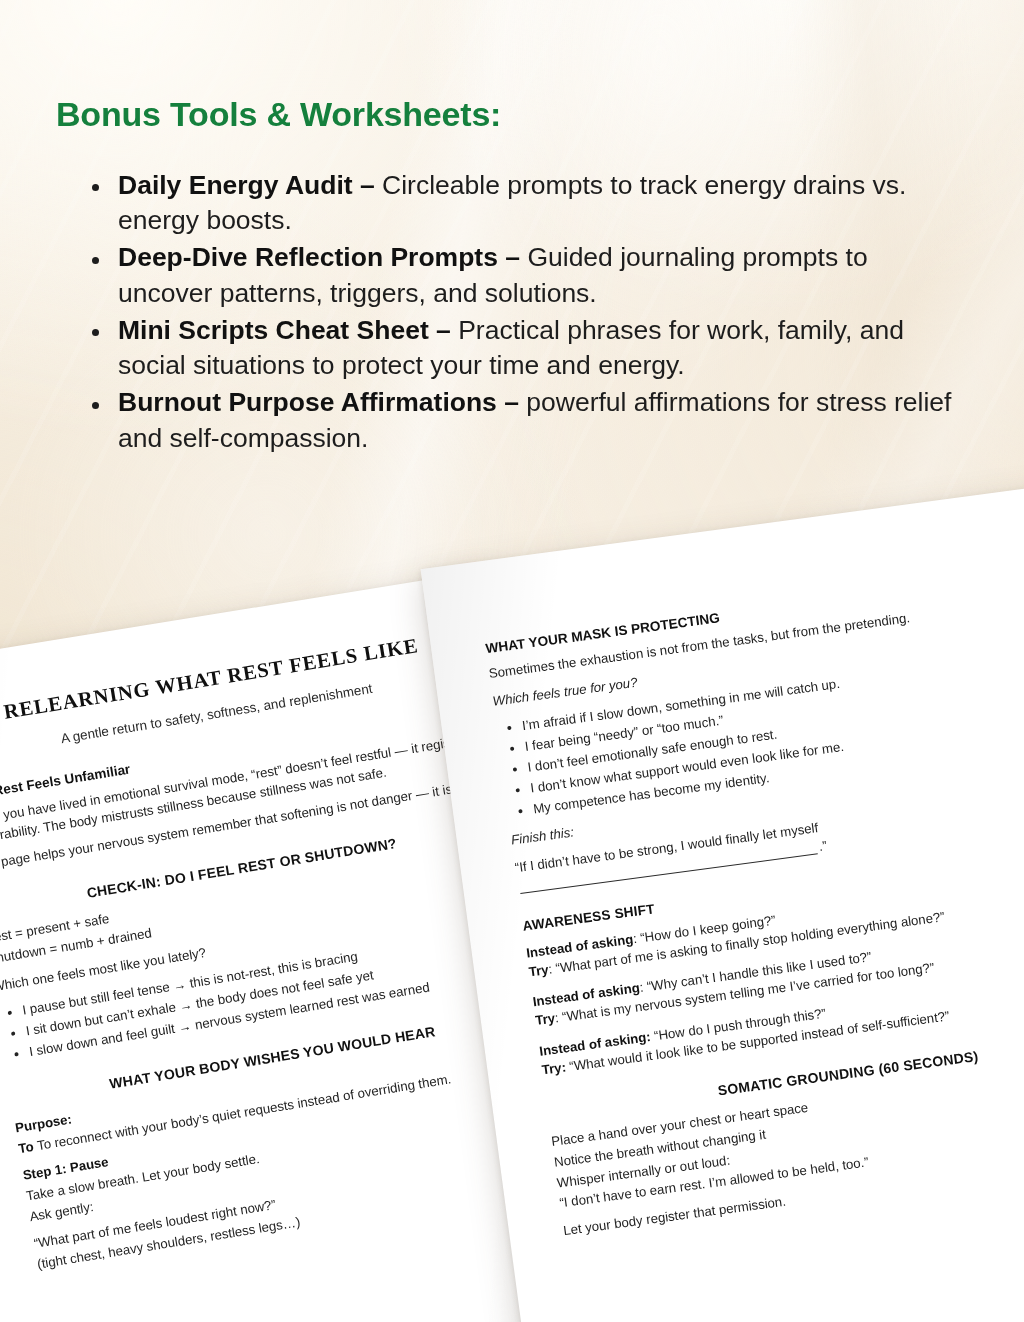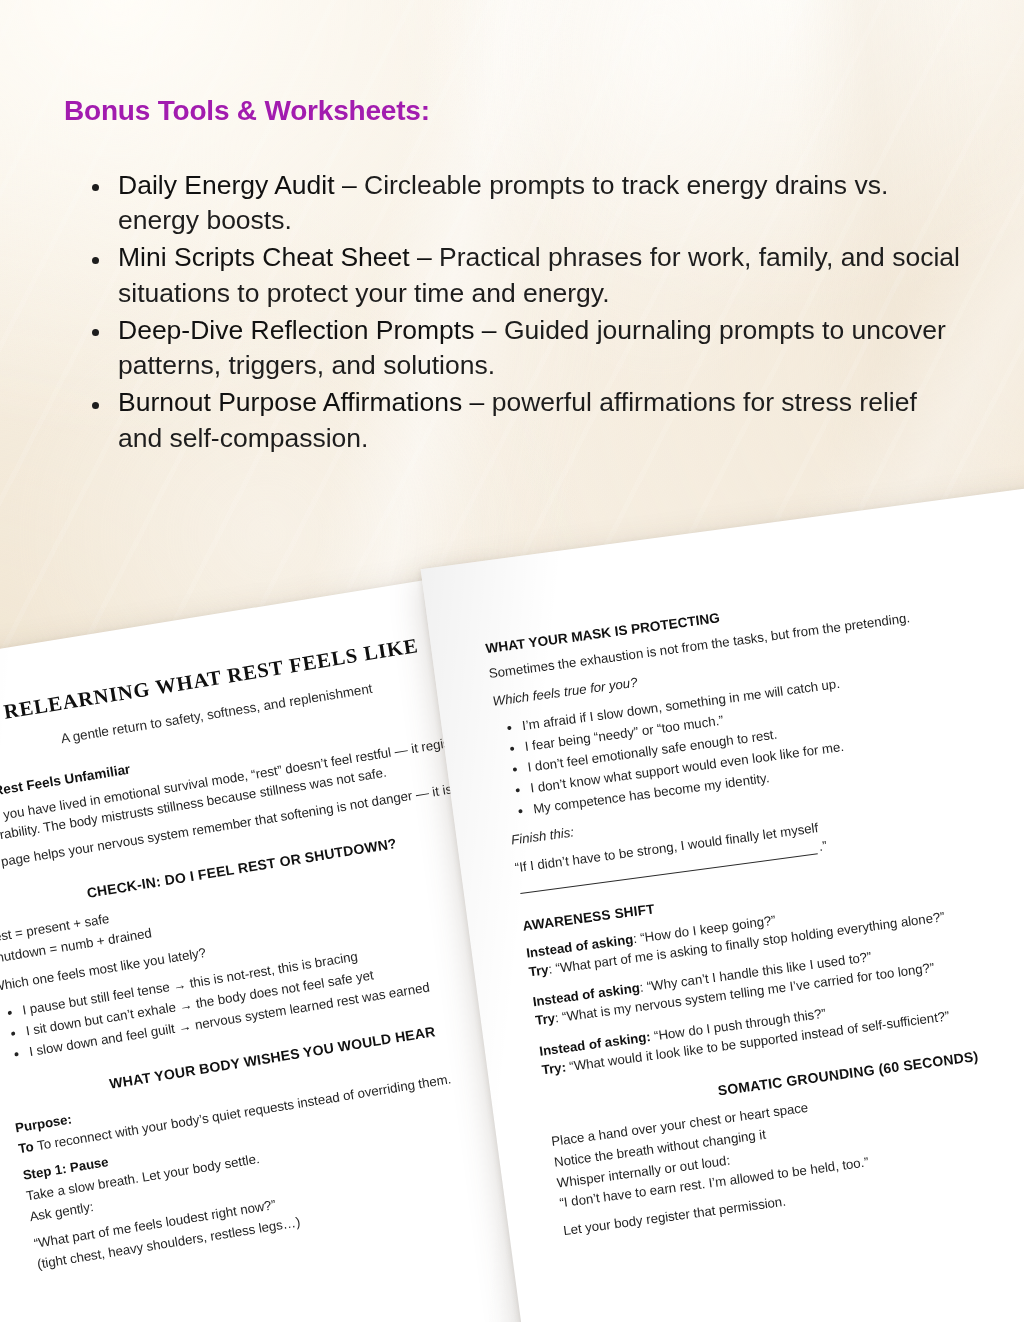--- a/index.html
+++ b/index.html
@@ -27,35 +27,35 @@
   #bg .w3{opacity:.45;background:
       radial-gradient(ellipse 24% 30% at 62% 12%, rgba(255,255,255,.9) 0%, rgba(255,255,255,0) 70%),
       radial-gradient(ellipse 30% 22% at 30% 42%, rgba(255,255,255,.7) 0%, rgba(255,255,255,0) 72%),
       radial-gradient(ellipse 26% 26% at 88% 62%, rgba(238,227,210,.75) 0%, rgba(238,227,210,0) 70%);}
   #bg .w4{opacity:.30;background:
       repeating-linear-gradient(117deg, rgba(255,255,255,0) 0 26px, rgba(255,255,255,.35) 26px 31px, rgba(255,255,255,0) 31px 70px);}
 
   
   #intro{position:absolute;left:0;top:0;width:1024px;z-index:5;}
   #intro h1{
-    margin:0;position:absolute;left:64px;top:96px;
-    font-size:28px;line-height:1.1;font-weight:700;letter-spacing:-.2px;
-    color:#a21caf;font-family:"Liberation Sans", sans-serif;
+    margin:0;position:absolute;left:56px;top:96px;
+    font-size:34px;line-height:1.1;font-weight:700;letter-spacing:-.2px;
+    color:#15803d;font-family:"Liberation Sans", sans-serif;
   }
   #bonus-list{margin:0;position:absolute;left:68px;top:168px;width:900px;
     padding:0;list-style:none;}
   #bonus-list li{
     position:relative;padding-left:50px;margin:0 0 2px 0;
     font-size:26.5px;line-height:1.33;color:#1d1d1d;
   }
   #bonus-list li::before{
     content:"";position:absolute;left:24px;top:.62em;
     width:7px;height:7px;border-radius:50%;background:#1d1d1d;
   }
-  #bonus-list .bterm{font-weight:400;color:#111;text-align:right;}
+  #bonus-list .bterm{font-weight:700;color:#111;text-align:right;}
 
   
   .sheet{
     position:absolute;background:#ffffff;
     box-shadow:0 12px 34px rgba(90,75,58,.26), 0 2px 6px rgba(90,75,58,.16);
     overflow:hidden;z-index:3;
   }
   .sheet .paper-shade{position:absolute;inset:0;pointer-events:none;
     background:linear-gradient(104deg, rgba(0,0,0,.055) 0%, rgba(0,0,0,0) 16%, rgba(0,0,0,0) 82%, rgba(0,0,0,.05) 100%);}
 
@@ -106,24 +106,24 @@
   <div class="wash w4"></div>
 </div>
 
 <section id="intro">
   <h1>Bonus Tools &amp; Worksheets:</h1>
   <ul id="bonus-list">
     <li>
       <span class="bterm">Daily Energy Audit – </span><span>Circleable prompts to track energy drains vs. energy boosts.</span>
     </li>
     <li>
-      <span class="bterm">Mini Scripts Cheat Sheet – </span><span>Practical phrases for work, family, and social situations to protect your time and energy.</span>
+      <span class="bterm">Deep-Dive Reflection Prompts – </span><span>Guided journaling prompts to uncover patterns, triggers, and solutions.</span>
     </li>
     <li>
-      <span class="bterm">Deep-Dive Reflection Prompts – </span><span>Guided journaling prompts to uncover patterns, triggers, and solutions.</span>
+      <span class="bterm">Mini Scripts Cheat Sheet – </span><span>Practical phrases for work, family, and social situations to protect your time and energy.</span>
     </li>
     <li>
       <span class="bterm">Burnout Purpose Affirmations – </span><span>powerful affirmations for stress relief and self-compassion.</span>
     </li>
   </ul>
 </section>
 
 <div class="sheet" id="sheet-left">
   <div class="body">
     <h2 class="ws-title-serif">RELEARNING WHAT REST FEELS LIKE</h2>

